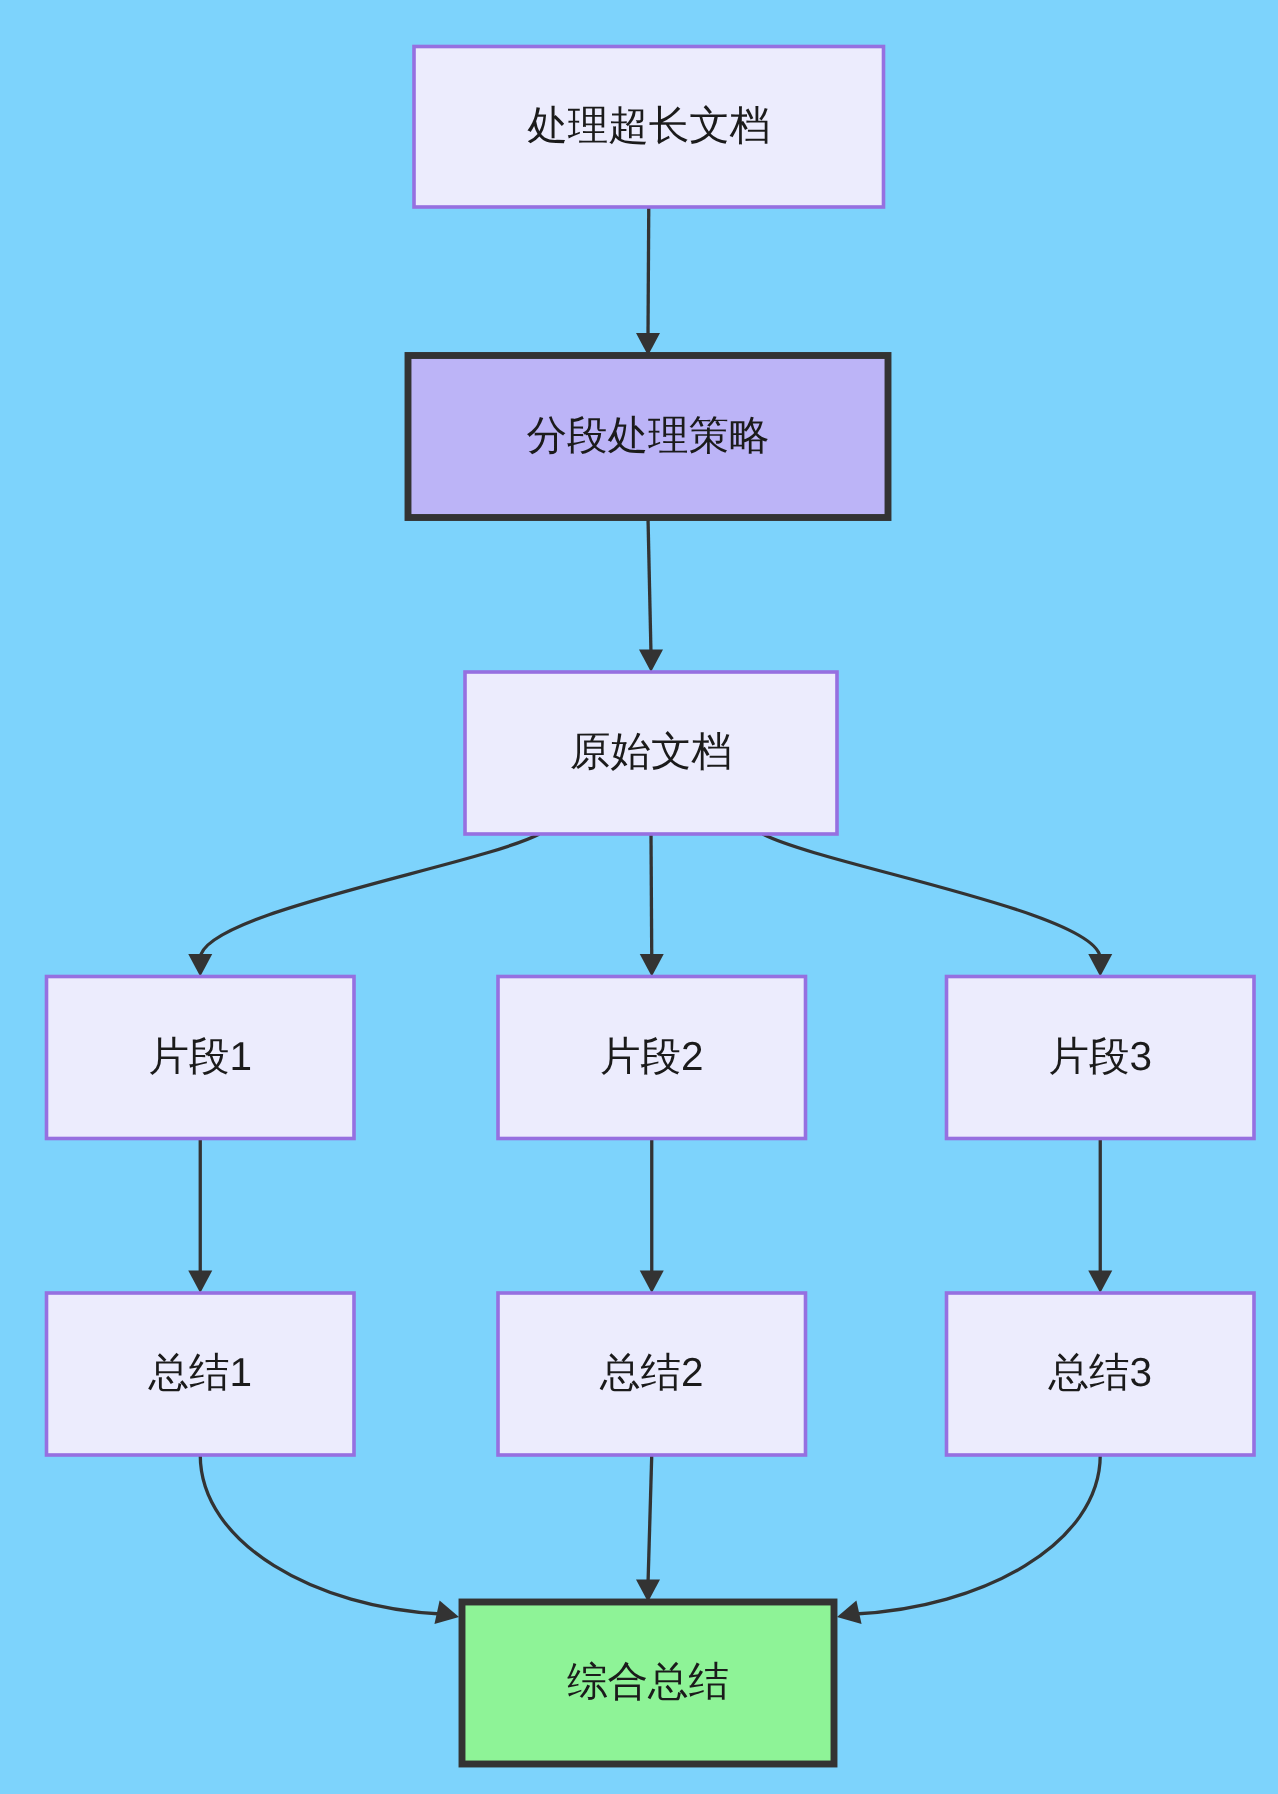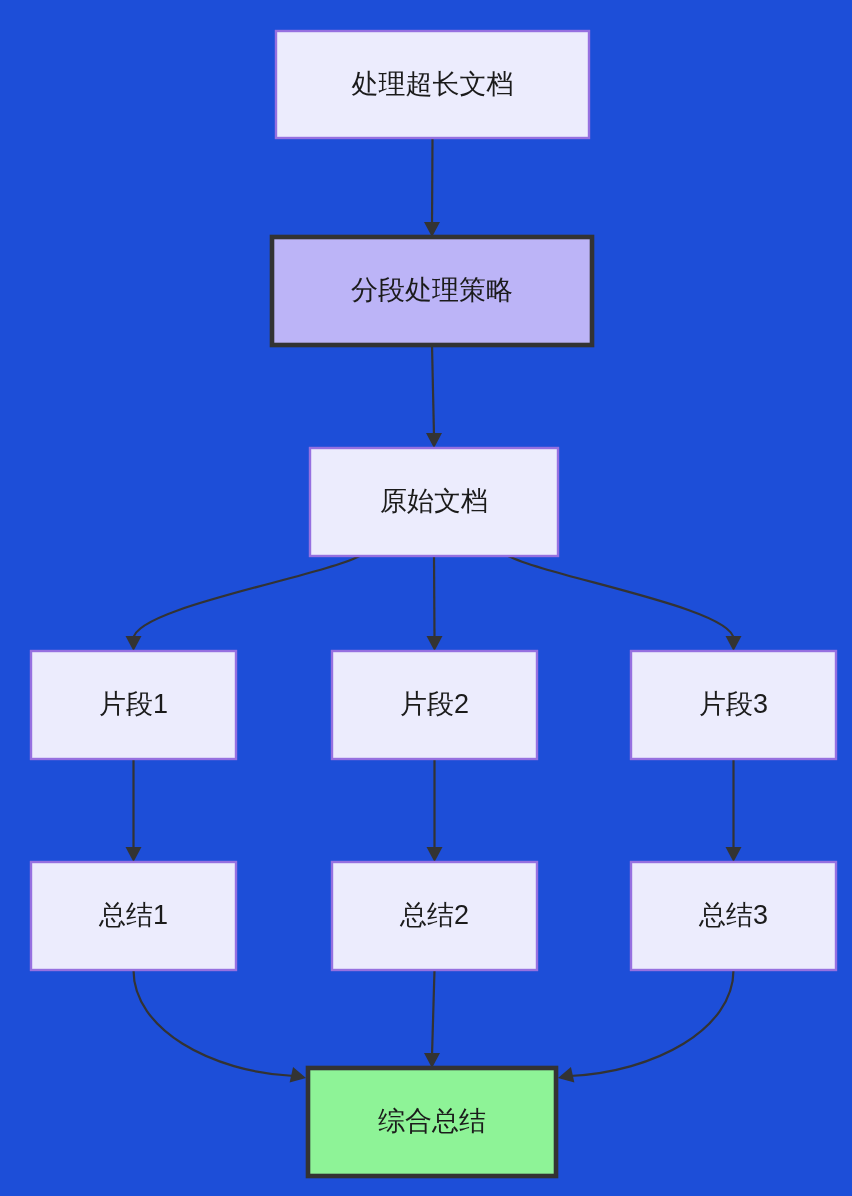--- a/index.html
+++ b/index.html
@@ -11,21 +11,21 @@
   body {
     width: 852px;
     height: 1196px;
     font-family: "Liberation Sans", "DejaVu Sans", sans-serif;
     overflow: hidden;
   }
   #diagram-root {
     position: relative;
     width: 852px;
     height: 1196px;
-    background: #1d4ed8;
+    background: #7dd3fc;
   }
   svg.flow-svg {
     position: absolute;
     top: 0;
     left: 0;
     width: 852px;
     height: 1196px;
     display: block;
   }
   .edge-path {

